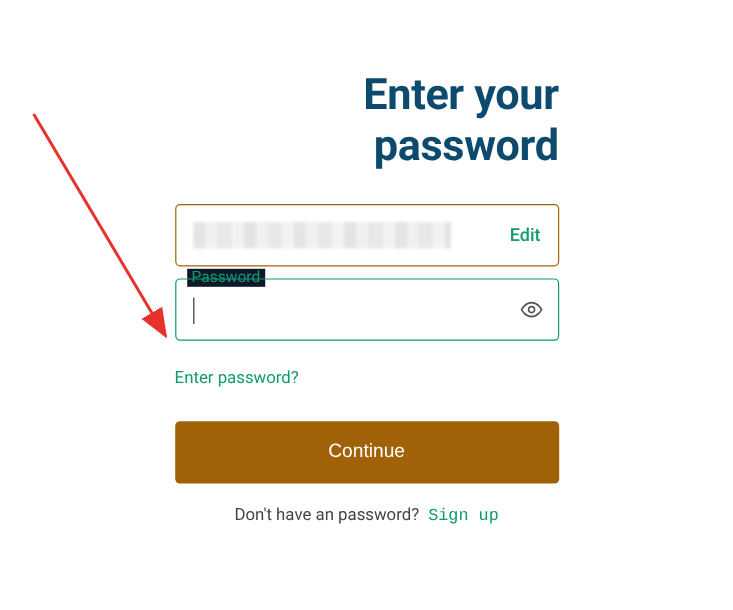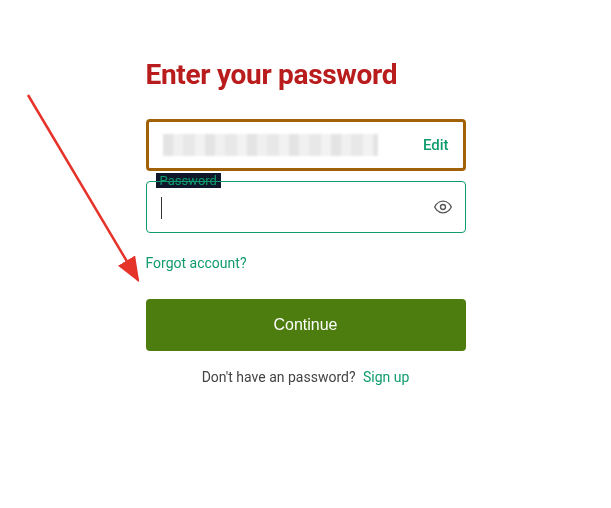--- a/index.html
+++ b/index.html
@@ -10,29 +10,29 @@
       height: 508px;
       position: relative;
       overflow: hidden;
     }
     .login-container {
       width: 320px;
       margin: 0 auto;
       padding-top: 58px;
     }
     .page-title {
-      font-size: 28px;
+      font-size: 36px;
       font-weight: 700;
-      color: #b91c1c;
-      text-align: left;
+      color: #0c4a6e;
+      text-align: right;
       margin-bottom: 28px;
       letter-spacing: -0.3px;
     }
     .email-box {
-      border: 3px solid #a16207;
+      border: 1px solid #a16207;
       border-radius: 4px;
       padding: 13px 14px;
       display: flex;
       align-items: center;
       justify-content: space-between;
       margin-bottom: 10px;
       height: 52px;
     }
     .email-blur {
       width: 215px;
@@ -104,38 +104,39 @@
     .forgot-link {
       color: #0f9b6c;
       font-size: 14px;
       cursor: pointer;
       display: inline-block;
       margin-bottom: 28px;
     }
     .continue-btn {
       width: 100%;
       height: 52px;
-      background: #4d7c0f;
+      background: #a16207;
       color: #fff;
       border: none;
       border-radius: 4px;
       font-size: 16px;
       font-weight: 500;
       cursor: pointer;
       margin-bottom: 18px;
     }
     .signup-row {
       text-align: center;
       font-size: 14px;
       color: #444;
     }
     .signup-link {
       color: #0f9b6c;
       cursor: pointer;
       margin-left: 4px;
+      font-family: Liberation Mono, monospace;
     }
     .annotation-arrow {
       position: absolute;
       left: 0;
       top: 0;
       pointer-events: none;
     }
   </style>
 </head>
 <body>
@@ -155,21 +156,21 @@
       <input class="password-input" type="password" value="" style="">
       <span class="eye-icon">
         <svg viewBox="0 0 24 24" fill="none" stroke="currentColor" stroke-width="1.6">
           <path d="M2 12s3.5-7 10-7 10 7 10 7-3.5 7-10 7S2 12 2 12z"></path>
           <circle cx="12" cy="12" r="3"></circle>
         </svg>
       </span>
     </div>
   </div>
 
-  <a class="forgot-link">Forgot account?</a>
+  <a class="forgot-link">Enter password?</a>
 
   <button class="continue-btn">Continue</button>
 
   <div class="signup-row">
     <span>Don't have an password?</span>
     <a class="signup-link">Sign up</a>
   </div>
 </div>
 
 <svg class="annotation-arrow" width="611" height="508">

